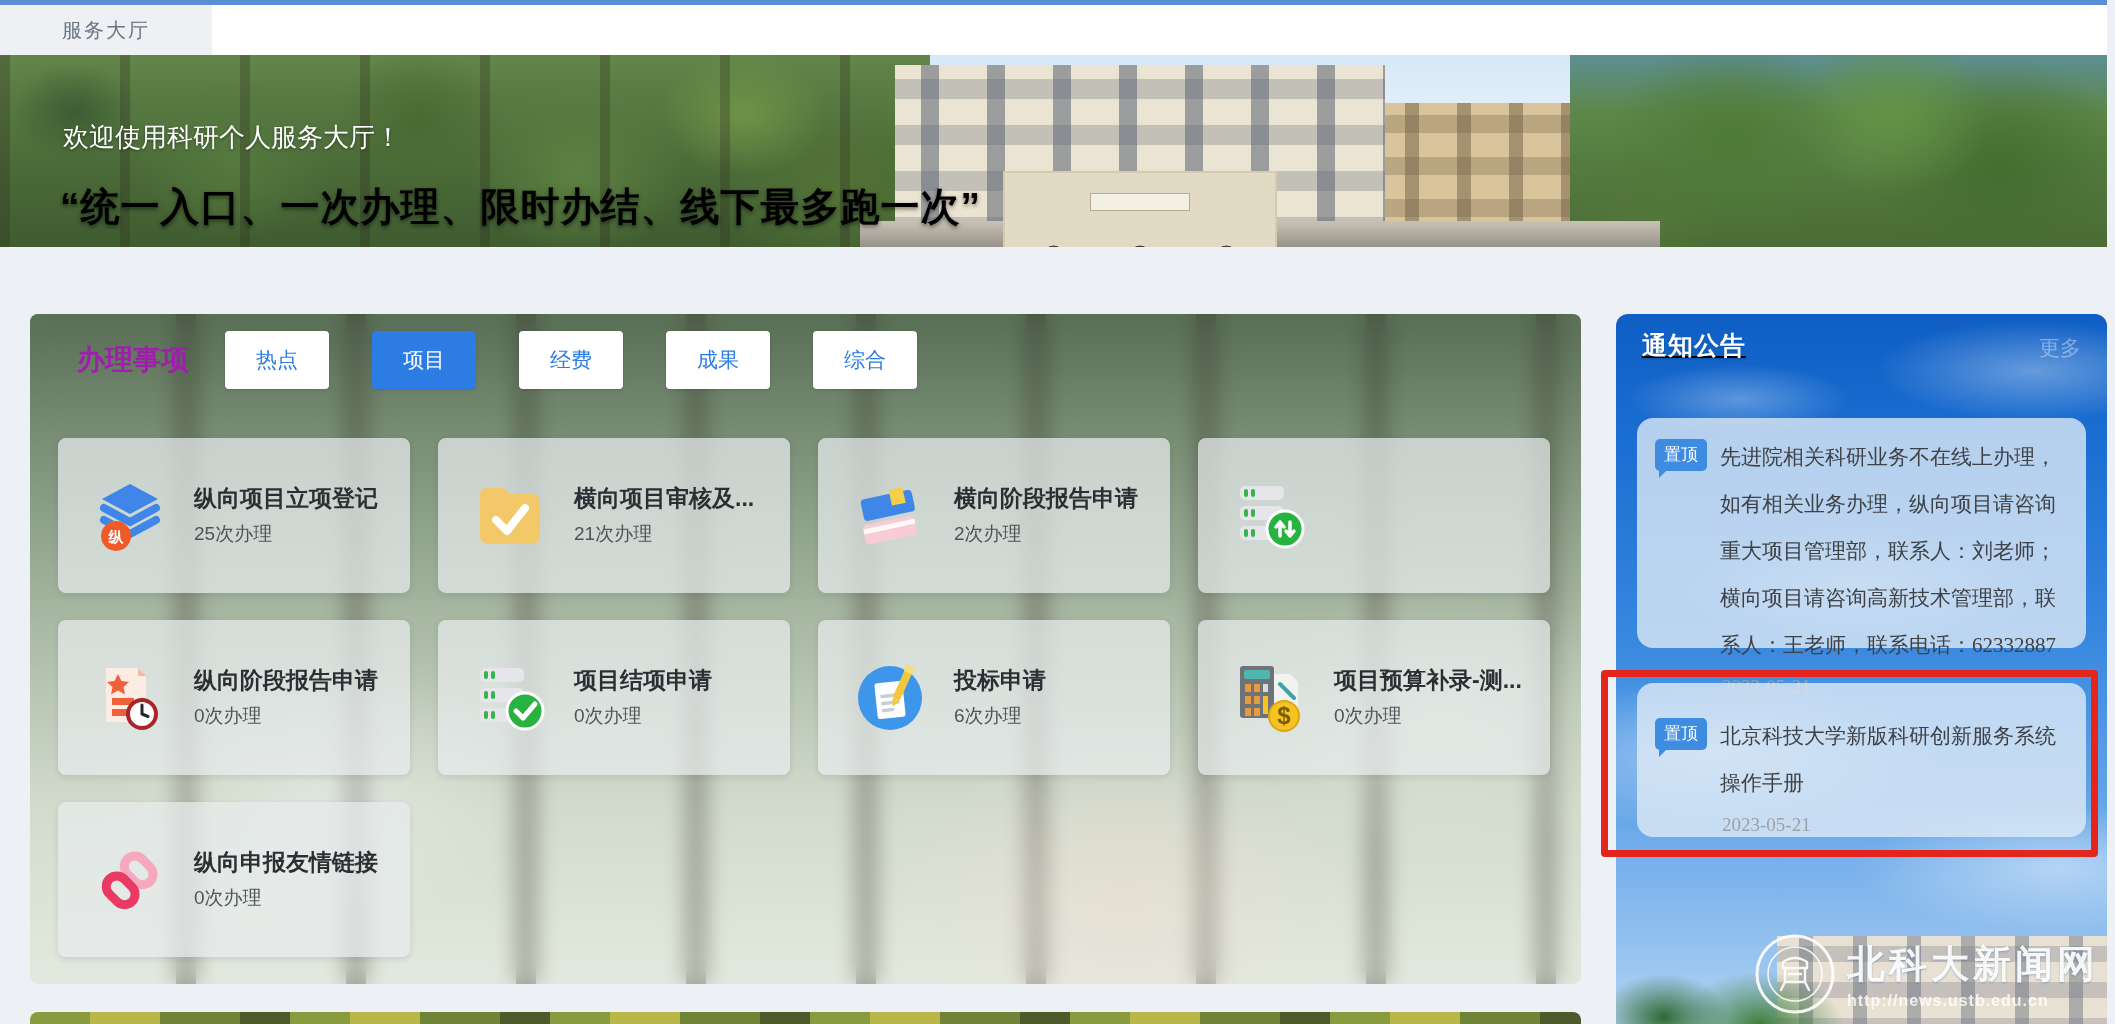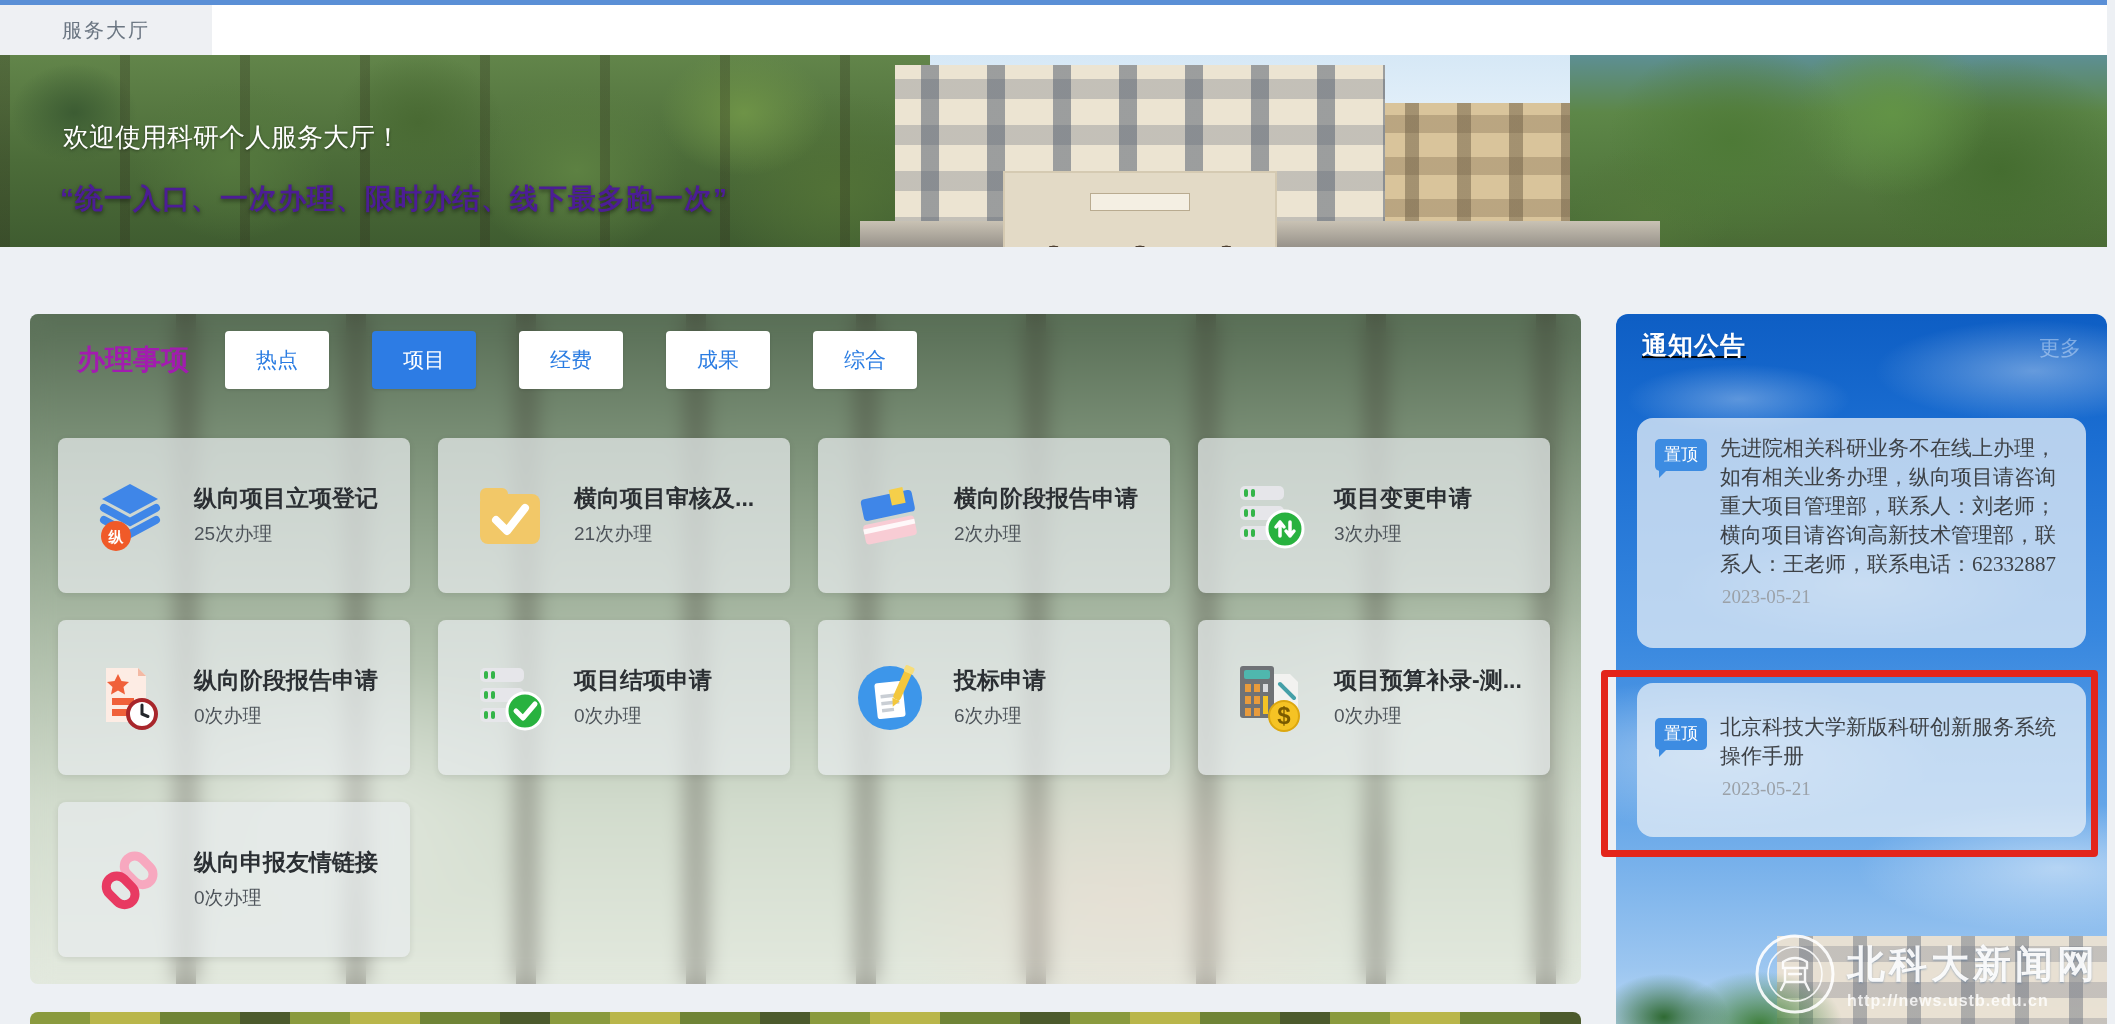--- a/index.html
+++ b/index.html
@@ -47,21 +47,21 @@
       background:
         radial-gradient(170px 140px at 30% 45%, #4e7a37 0%, transparent 72%),
         radial-gradient(140px 120px at 60% 30%, #629346 0%, transparent 70%),
         radial-gradient(180px 150px at 80% 60%, #456d30 0%, transparent 75%),
         radial-gradient(120px 90px at 15% 80%, #53773b 0%, transparent 70%),
         linear-gradient(180deg,#5d8f94 0%,#5d8748 30%,#4a6b35 100%); }
   .bn-ground { position:absolute; left:860px; bottom:0; width:800px; height:26px;
       background:linear-gradient(180deg,#c9c2b4 0%,#97928a 100%); }
   .bn-welcome { position:absolute; left:63px; top:65px; color:#ffffff; font-size:26px;
       text-shadow:0 1px 3px rgba(0,0,0,0.45); z-index:5; }
-  .bn-slogan { position:absolute; left:60px; top:125px; color:#4c1d95; font-size:28px; font-weight:bold;
+  .bn-slogan { position:absolute; left:60px; top:125px; color:#000000; font-size:39px; font-weight:bold;
       letter-spacing:1px; text-shadow:0 2px 4px rgba(0,0,0,0.5); z-index:5; }
 
   
   .panel { position:absolute; left:30px; top:314px; width:1551px; height:670px; border-radius:8px;
            overflow:hidden; z-index:2; }
   .panel-bg { position:absolute; inset:-24px;
       background:
         linear-gradient(180deg, rgba(73,96,70,0.95) 0%, rgba(111,134,106,0.9) 22%, rgba(160,178,153,0.85) 48%, rgba(205,216,198,0.85) 72%, rgba(228,234,222,0.9) 100%); }
   .panel-bg::before { content:""; position:absolute; inset:0;
       background:repeating-linear-gradient(90deg, rgba(50,44,36,0.38) 0 20px, transparent 20px 170px);
@@ -114,21 +114,21 @@
 
   .notice { position:absolute; left:21px; width:449px; background:rgba(226,236,246,0.78); border-radius:16px;
             padding:16px 18px 14px 18px; cursor:pointer;font-family:Liberation Serif, serif; }
   .notice-1 { top:104px; height:230px; }
   .notice-2 { top:369px; height:154px; }
   .notice-row { display:flex; align-items:flex-start; }
   .pin-badge { flex:0 0 auto; margin-top:5px; margin-right:13px; background:#3d8ce2; color:#ffffff;
                font-size:17px; padding:4px 9px 5px 9px; border-radius:5px; position:relative; }
   .pin-badge::after { content:""; position:absolute; left:4px; bottom:-7px; border:4px solid transparent;
                border-top-color:#3d8ce2; border-left-color:#3d8ce2; }
-  .notice-text { font-size:21px; color:#3e4247; line-height:29px; }
+  .notice-text { font-size:21px; color:#3e4247; line-height:47px; }
   .notice-date { font-size:19px; color:#9ba1a8; margin-top:7px; margin-left:67px; }
 
   .red-annotation { position:absolute; left:1601px; top:670px; width:497px; height:187px;
                     border:7px solid #e3251b; border-radius:4px; z-index:10; pointer-events:none; }
 
   
   .watermark { position:absolute; right:14px; bottom:8px; width:340px; display:flex; align-items:center;
                color:rgba(255,255,255,0.92); z-index:3; }
   .wm-seal { width:84px; height:84px; flex:0 0 84px; margin-right:10px; }
   .wm-name { font-family:"DejaVu Serif","Liberation Serif",serif; font-size:38px; font-weight:bold;
@@ -238,24 +238,20 @@
           <rect x="12" y="11" width="4" height="8" rx="2" fill="#35b54a"></rect>
             <rect x="19" y="11" width="4" height="8" rx="2" fill="#35b54a"></rect>
           <rect x="12" y="31" width="4" height="8" rx="2" fill="#35b54a"></rect>
             <rect x="19" y="31" width="4" height="8" rx="2" fill="#35b54a"></rect>
           <rect x="12" y="51" width="4" height="8" rx="2" fill="#35b54a"></rect>
             <rect x="19" y="51" width="4" height="8" rx="2" fill="#35b54a"></rect>
           <circle cx="53" cy="51" r="18" fill="#28b23f" stroke="#ffffff" stroke-width="3"></circle>
           <path d="M48 58 V44 M48 44 l-4 5 M48 44 l4 5" stroke="#fff" stroke-width="3.5" fill="none" stroke-linecap="round"></path>
           <path d="M58 44 V58 M58 58 l-4 -5 M58 58 l4 -5" stroke="#fff" stroke-width="3.5" fill="none" stroke-linecap="round"></path>
         </svg>
-      </div>
-      <div>
-        <div class="card-title">项目变更申请</div>
-        <div class="card-count">3次办理</div>
       </div>
     </div>
 
     <div class="card">
       <div class="card-icon">
         <svg class="icon-svg" viewBox="0 0 76 76">
           <path d="M14 8 h32 l8 8 v46 h-40 z" fill="#fdece4"></path>
           <path d="M46 8 l8 8 h-8 z" fill="#f3b9a4"></path>
           <path d="M26 14 l3.5 7 7.5 1 -5.5 5 1.5 7.5 -7 -4 -7 4 1.5 -7.5 -5.5 -5 7.5 -1 z" fill="#f0603a"></path>
           <rect x="20" y="38" width="22" height="7" fill="#f0603a"></rect>

